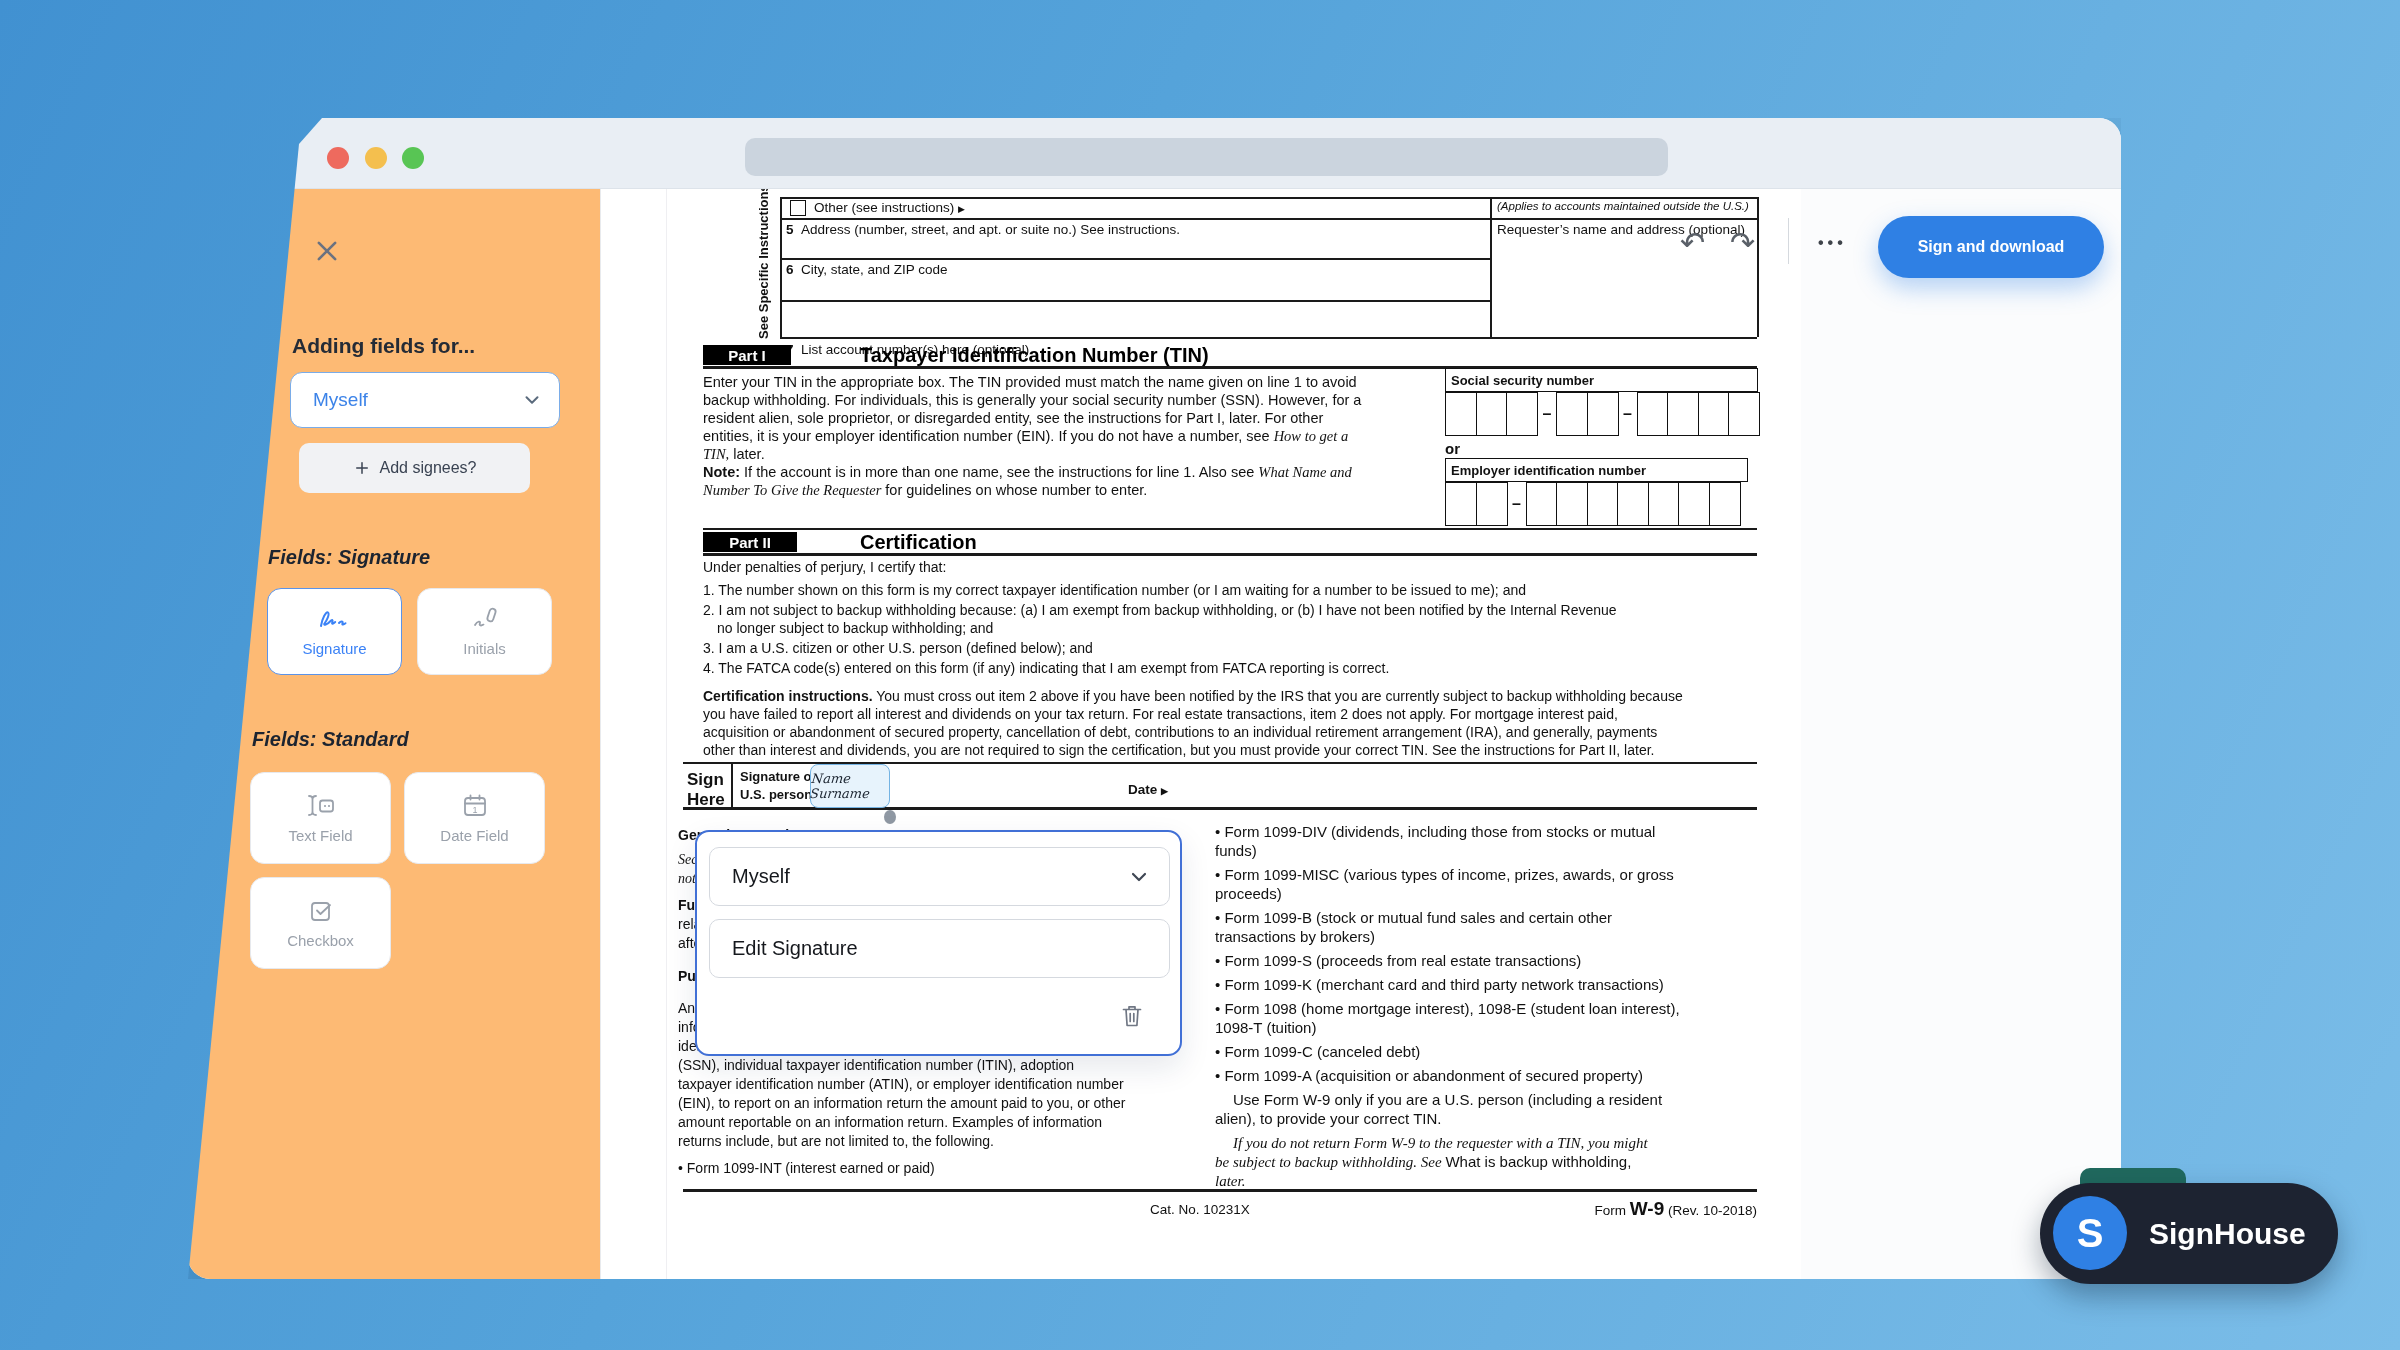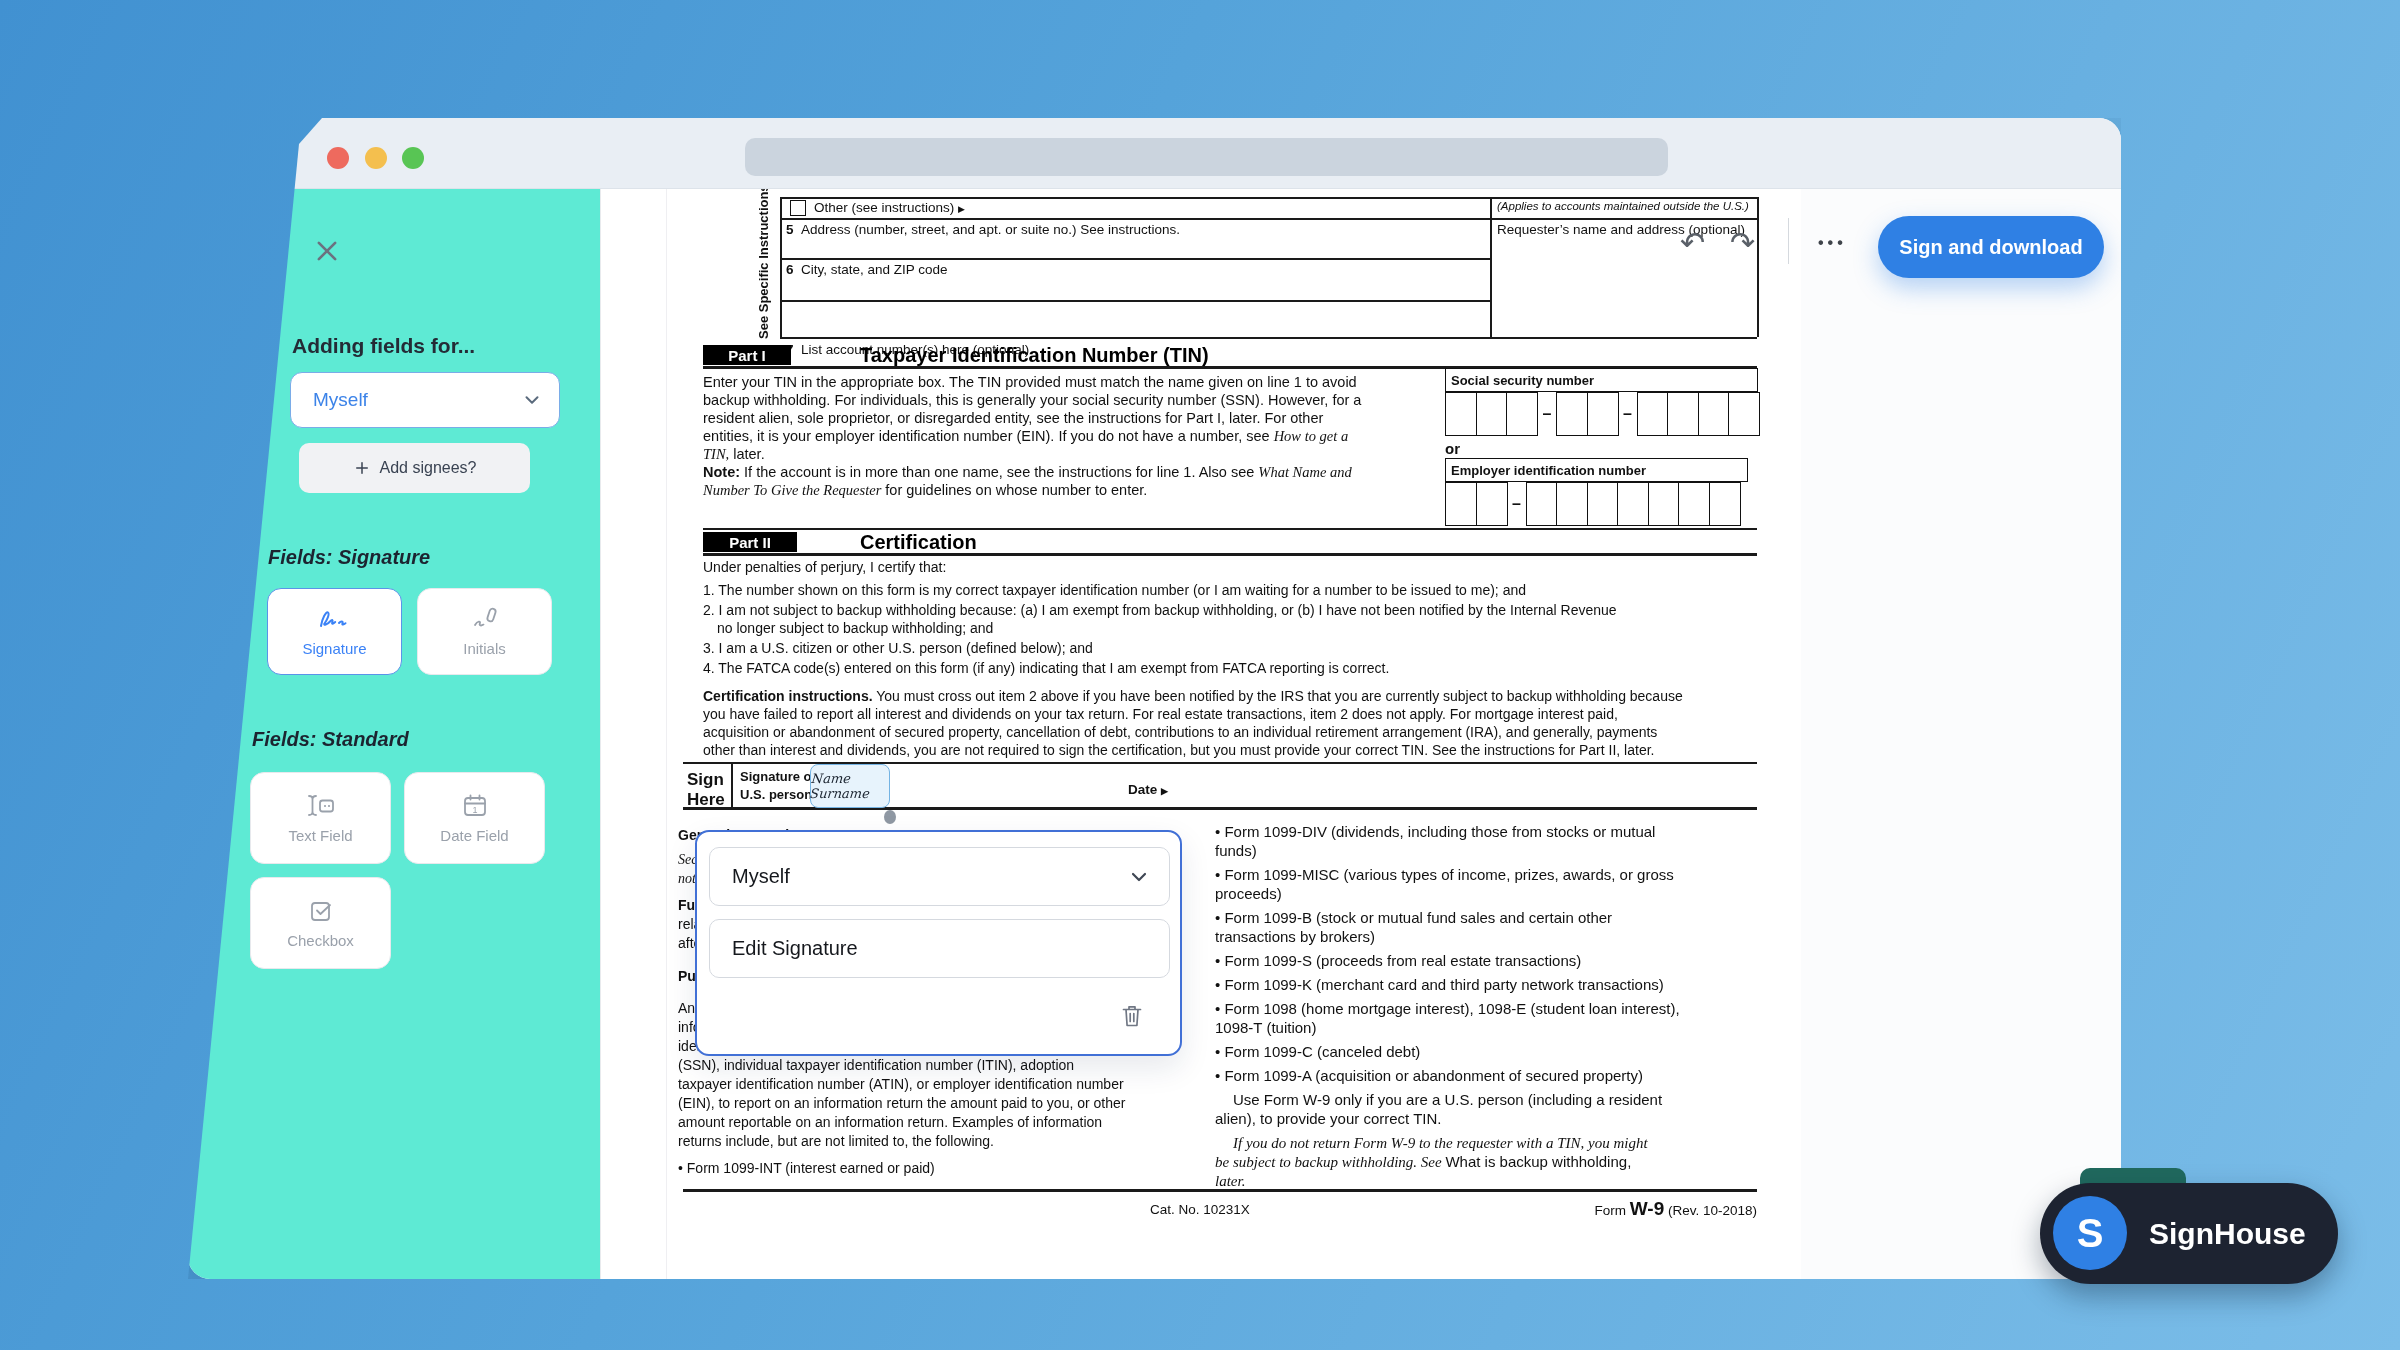--- a/index.html
+++ b/index.html
@@ -9,21 +9,21 @@
   .win-clip{position:absolute;left:188px;top:118px;width:1933px;height:1161px;
     clip-path:polygon(134px 0px,100% 0px,100% 100%,0px 100%,111px 26px);
     filter:drop-shadow(0 30px 60px rgba(15,60,100,.35));}
   .window{position:absolute;inset:0;background:#fff;border-radius:22px;overflow:hidden;}
   .abs{position:absolute;}
   
   .titlebar{position:absolute;left:0;top:0;width:100%;height:70px;background:#e9eef4;border-bottom:1px solid #dde3ea;z-index:30;}
   .light{position:absolute;top:29px;width:22px;height:22px;border-radius:50%;}
   .addrbar{position:absolute;left:557px;top:20px;width:923px;height:38px;border-radius:10px;background:#cbd4de;}
   
-  .sidebar{position:absolute;left:0;top:70px;width:412px;height:1091px;background:#5eead4;border-right:1px solid #e8eaed;z-index:10;}
+  .sidebar{position:absolute;left:0;top:70px;width:412px;height:1091px;background:#fdba74;border-right:1px solid #e8eaed;z-index:10;}
   .s-label{position:absolute;font-size:21px;font-weight:600;color:#242b36;}
   .s-head{position:absolute;font-size:20px;font-weight:600;font-style:italic;color:#1c2430;}
   .sel{position:absolute;border:1.5px solid #7aace8;border-radius:12px;background:#fff;display:flex;align-items:center;}
   .sel .val{padding-left:22px;font-size:19px;color:#3c83e8;}
   .addsign{position:absolute;border-radius:10px;background:#f1f2f4;display:flex;align-items:center;justify-content:center;gap:9px;font-size:16px;color:#3a4352;cursor:pointer;}
   .fieldbtn{position:absolute;border:1.5px solid #e7e9ed;border-radius:14px;background:#fff;display:flex;flex-direction:column;align-items:center;justify-content:center;gap:8px;cursor:pointer;}
   .fieldbtn span{font-size:15px;color:#9aa1ab;}
   .fieldbtn.on{border-color:#5b93e8;}
   .fieldbtn.on span{color:#3b82f6;}
   
@@ -56,21 +56,21 @@
   .dash{width:18px;text-align:center;font-weight:700;font-size:16px;color:#111;}
   
   .stamp{position:absolute;left:622px;top:646px;width:78px;height:42px;background:#e7f3fc;border:1.5px solid #74b3e3;border-radius:8px;z-index:3;display:flex;align-items:center;justify-content:center;cursor:move;}
   .stamp span{font-family:"DejaVu Serif",serif;font-style:italic;font-size:13px;color:#1b2430;transform:skewX(-6deg);}
   .dragdot{position:absolute;left:696px;top:692px;width:12px;height:14px;border-radius:50%;background:#8f98a3;z-index:3;cursor:grab;}
   
   .tool{position:absolute;z-index:6;color:#5a6068;font-family:"DejaVu Sans",sans-serif;font-size:30px;line-height:30px;cursor:pointer;}
   .tdivider{position:absolute;left:1600px;top:100px;width:1px;height:46px;background:#d5d9de;z-index:6;}
   .dots{position:absolute;left:1630px;top:116px;font-size:16px;letter-spacing:4px;font-weight:700;color:#3f444b;z-index:6;cursor:pointer;}
   .signbtn{position:absolute;left:1690px;top:98px;width:226px;height:62px;border-radius:31px;background:#2f80e4;color:#fff;
-    font-size:20px;font-weight:600;display:flex;align-items:center;justify-content:center;z-index:6;cursor:pointer;
+    font-size:16px;font-weight:600;display:flex;align-items:center;justify-content:center;z-index:6;cursor:pointer;
     box-shadow:0 10px 25px rgba(47,128,228,.35);border:none;font-family:"Liberation Sans",sans-serif;}
   
   .popup{position:absolute;left:507px;top:712px;width:483px;height:222px;background:#fff;border:2px solid #4170d6;border-radius:14px;z-index:20;box-shadow:0 12px 30px rgba(20,40,80,.10);}
   .popup .row{position:absolute;left:12px;width:459px;height:57px;border:1.5px solid #d5d9df;border-radius:10px;background:#fff;display:flex;align-items:center;cursor:pointer;}
   .popup .row .val{padding-left:22px;font-size:20px;color:#15181d;}
   .ptrash{position:absolute;right:36px;bottom:24px;cursor:pointer;}
   
   .teal{position:absolute;left:2080px;top:1168px;width:106px;height:34px;border-radius:10px;background:#20695e;z-index:39;}
   .badge{position:absolute;left:2040px;top:1183px;width:298px;height:101px;border-radius:51px;background:#1d2331;z-index:40;display:flex;align-items:center;cursor:pointer;box-shadow:0 12px 28px rgba(10,25,45,.35);}
   .badge .circ{position:absolute;left:13px;top:13px;width:74px;height:74px;border-radius:50%;background:#2f80e4;display:flex;align-items:center;justify-content:center;}

